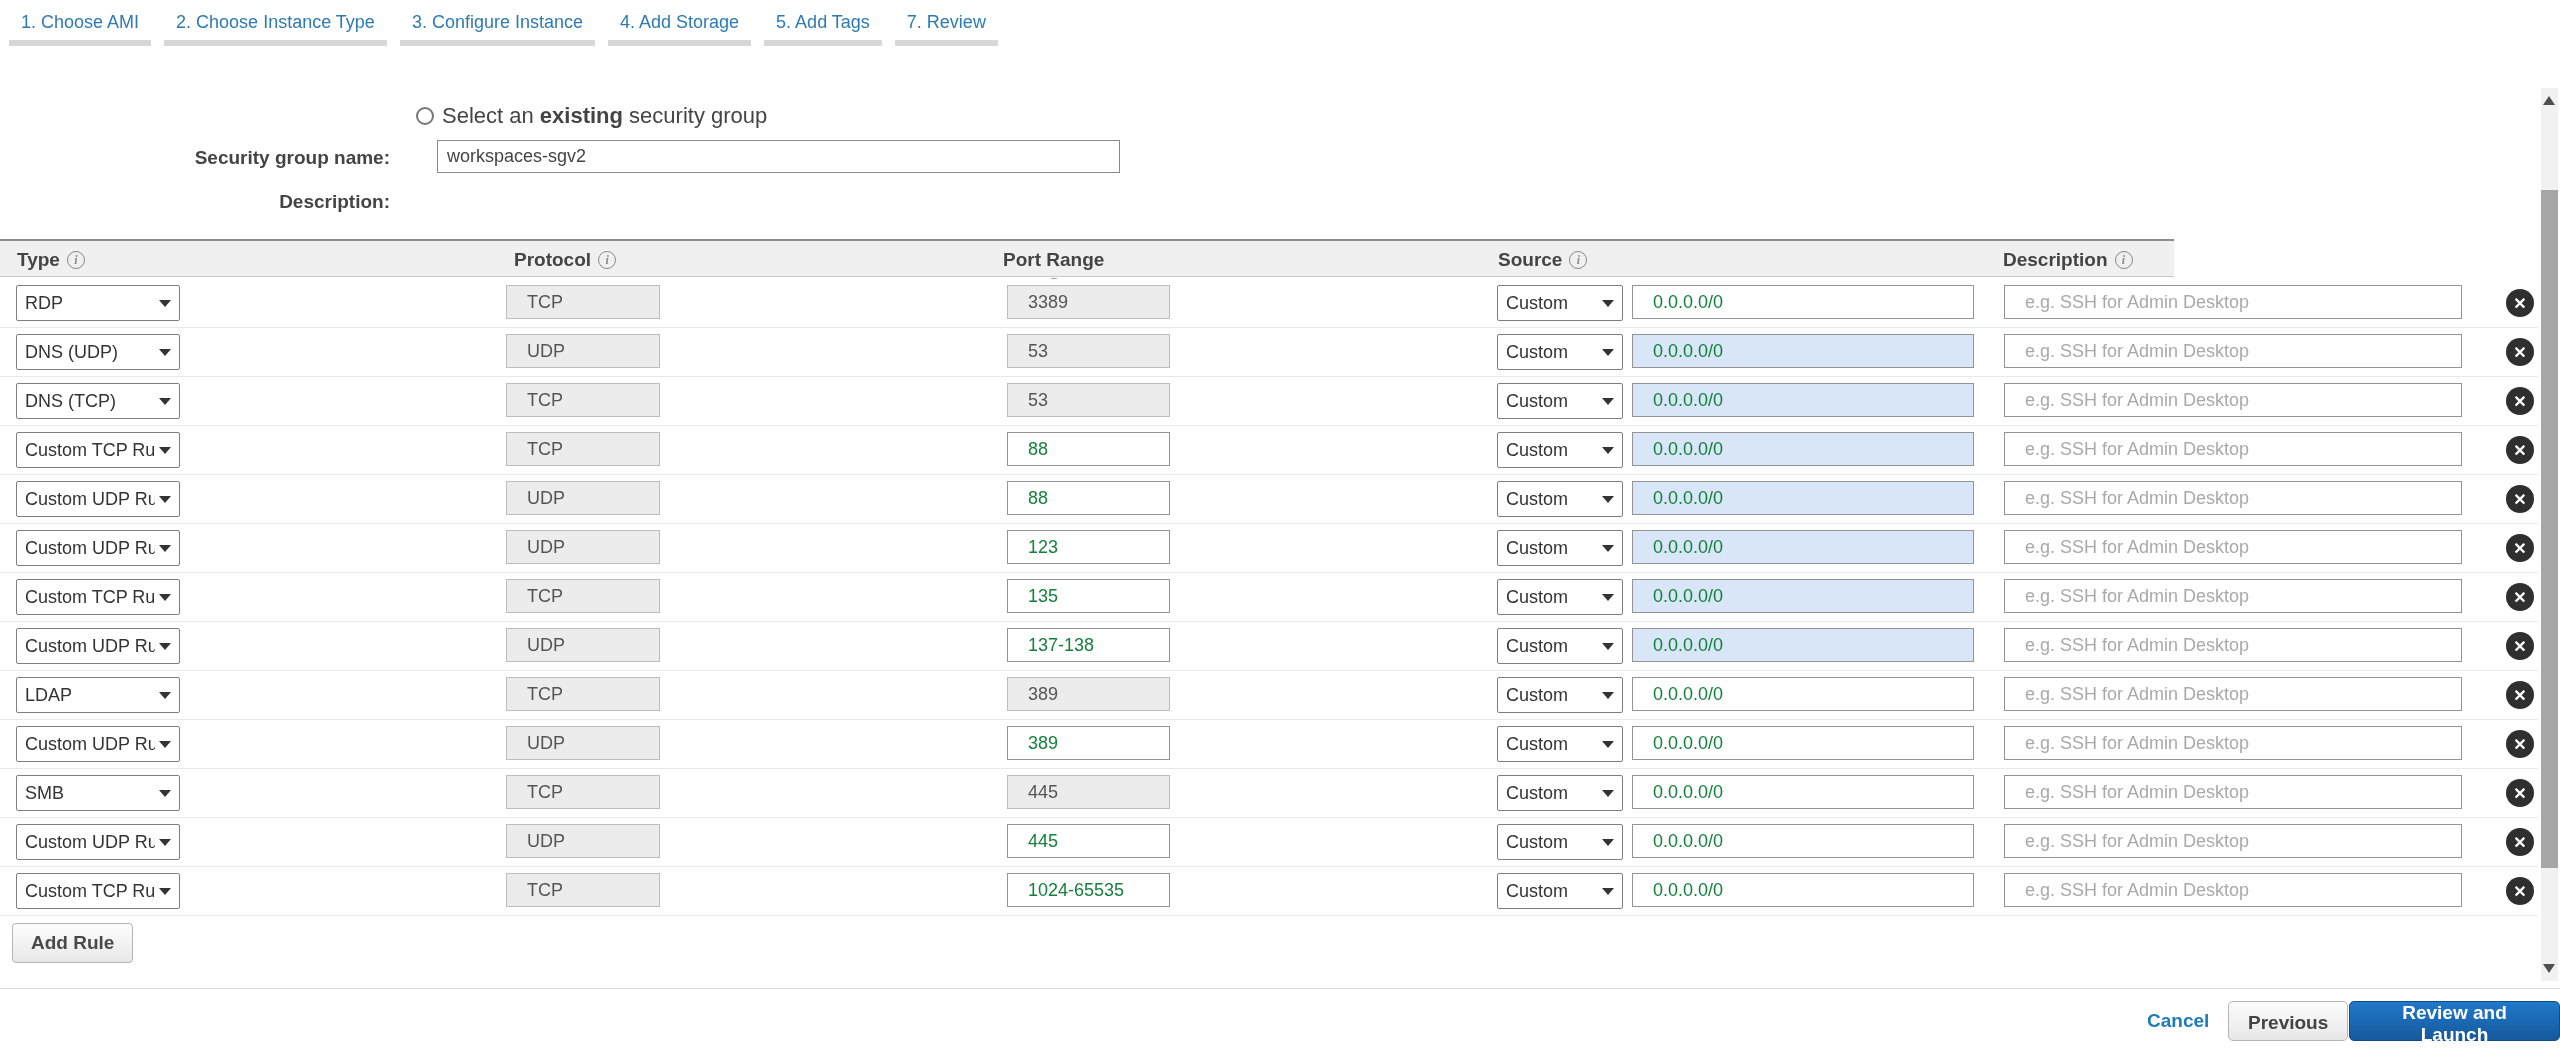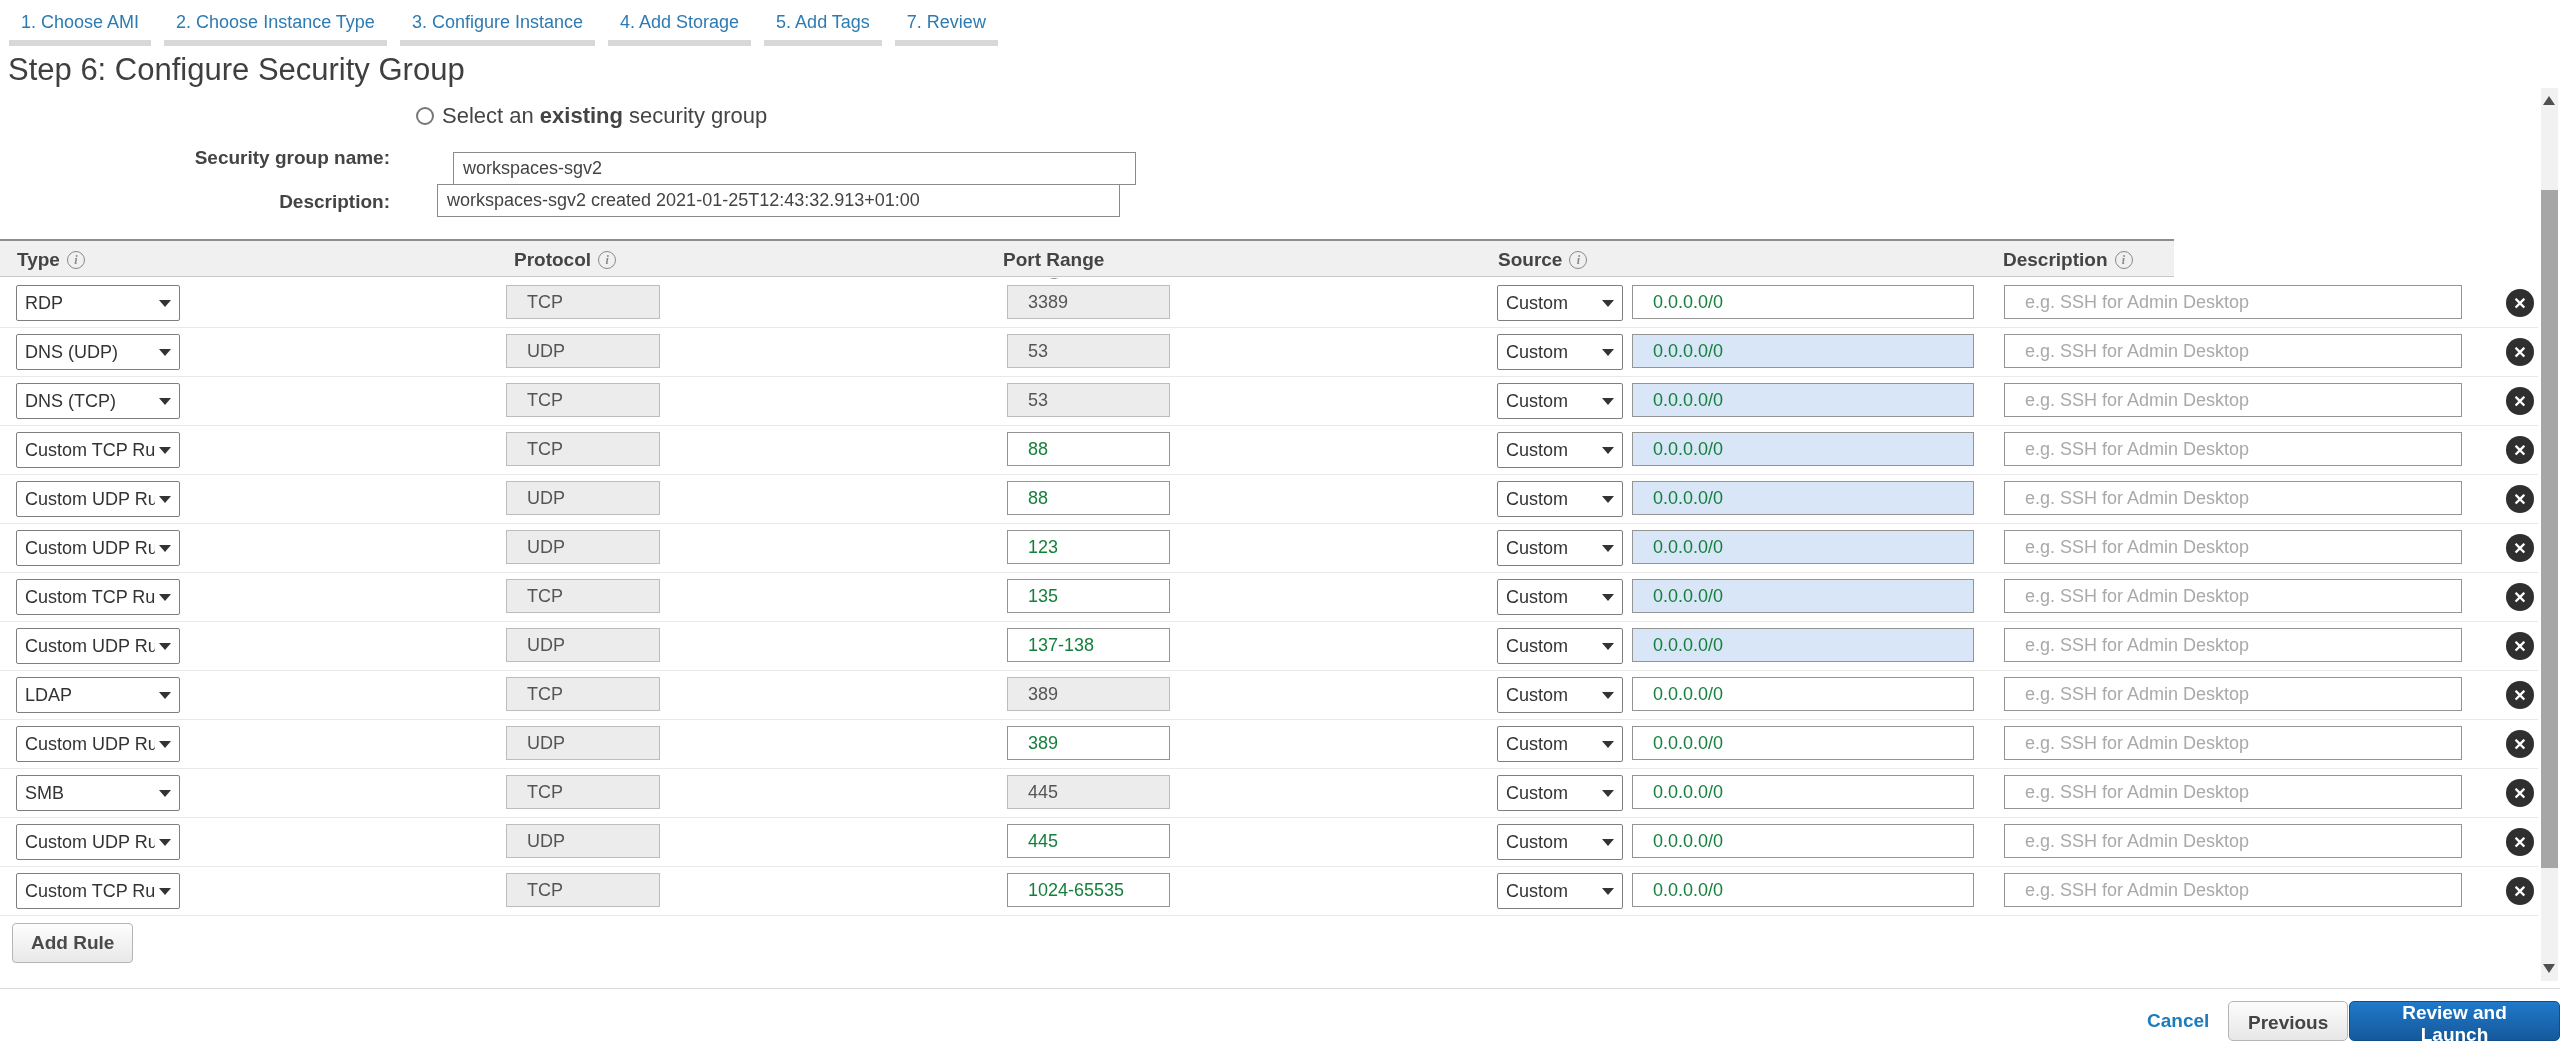--- a/index.html
+++ b/index.html
@@ -88,32 +88,30 @@
 
   <nav id="wizard-tabs">
       <a class="wtab">1. Choose AMI</a>
       <a class="wtab">2. Choose Instance Type</a>
       <a class="wtab">3. Configure Instance</a>
       <a class="wtab">4. Add Storage</a>
       <a class="wtab">5. Add Tags</a>
       <a class="wtab">7. Review</a>
     </nav>
 
-  <h1 id="page-title">Step 6: Configure Security Group</h1>
 
   <div id="radio-row">
     <span class="radio-circle"></span>
     <span><span>Select an </span><span class="bold">existing</span><span> security group</span></span>
   </div>
 
   <label class="form-label" style="top:147px;">Security group name:</label>
-  <input class="form-input" style="top: 152px; margin-left: 16px;" value="workspaces-sgv2">
+  <input class="form-input" style="top: 140px;" value="workspaces-sgv2">
 
   <label class="form-label" style="top:191px;">Description:</label>
-  <input class="form-input" style="top: 184px;" value="workspaces-sgv2 created 2021-01-25T12:43:32.913+01:00">
 
   <div id="table-header">
     <div class="hcell" style="left:17px;">
         <span>Type</span>
         <span class="info-icon">i</span>
       </div>
     <div class="hcell" style="left:514px;">
         <span>Protocol</span>
         <span class="info-icon">i</span>
       </div>

